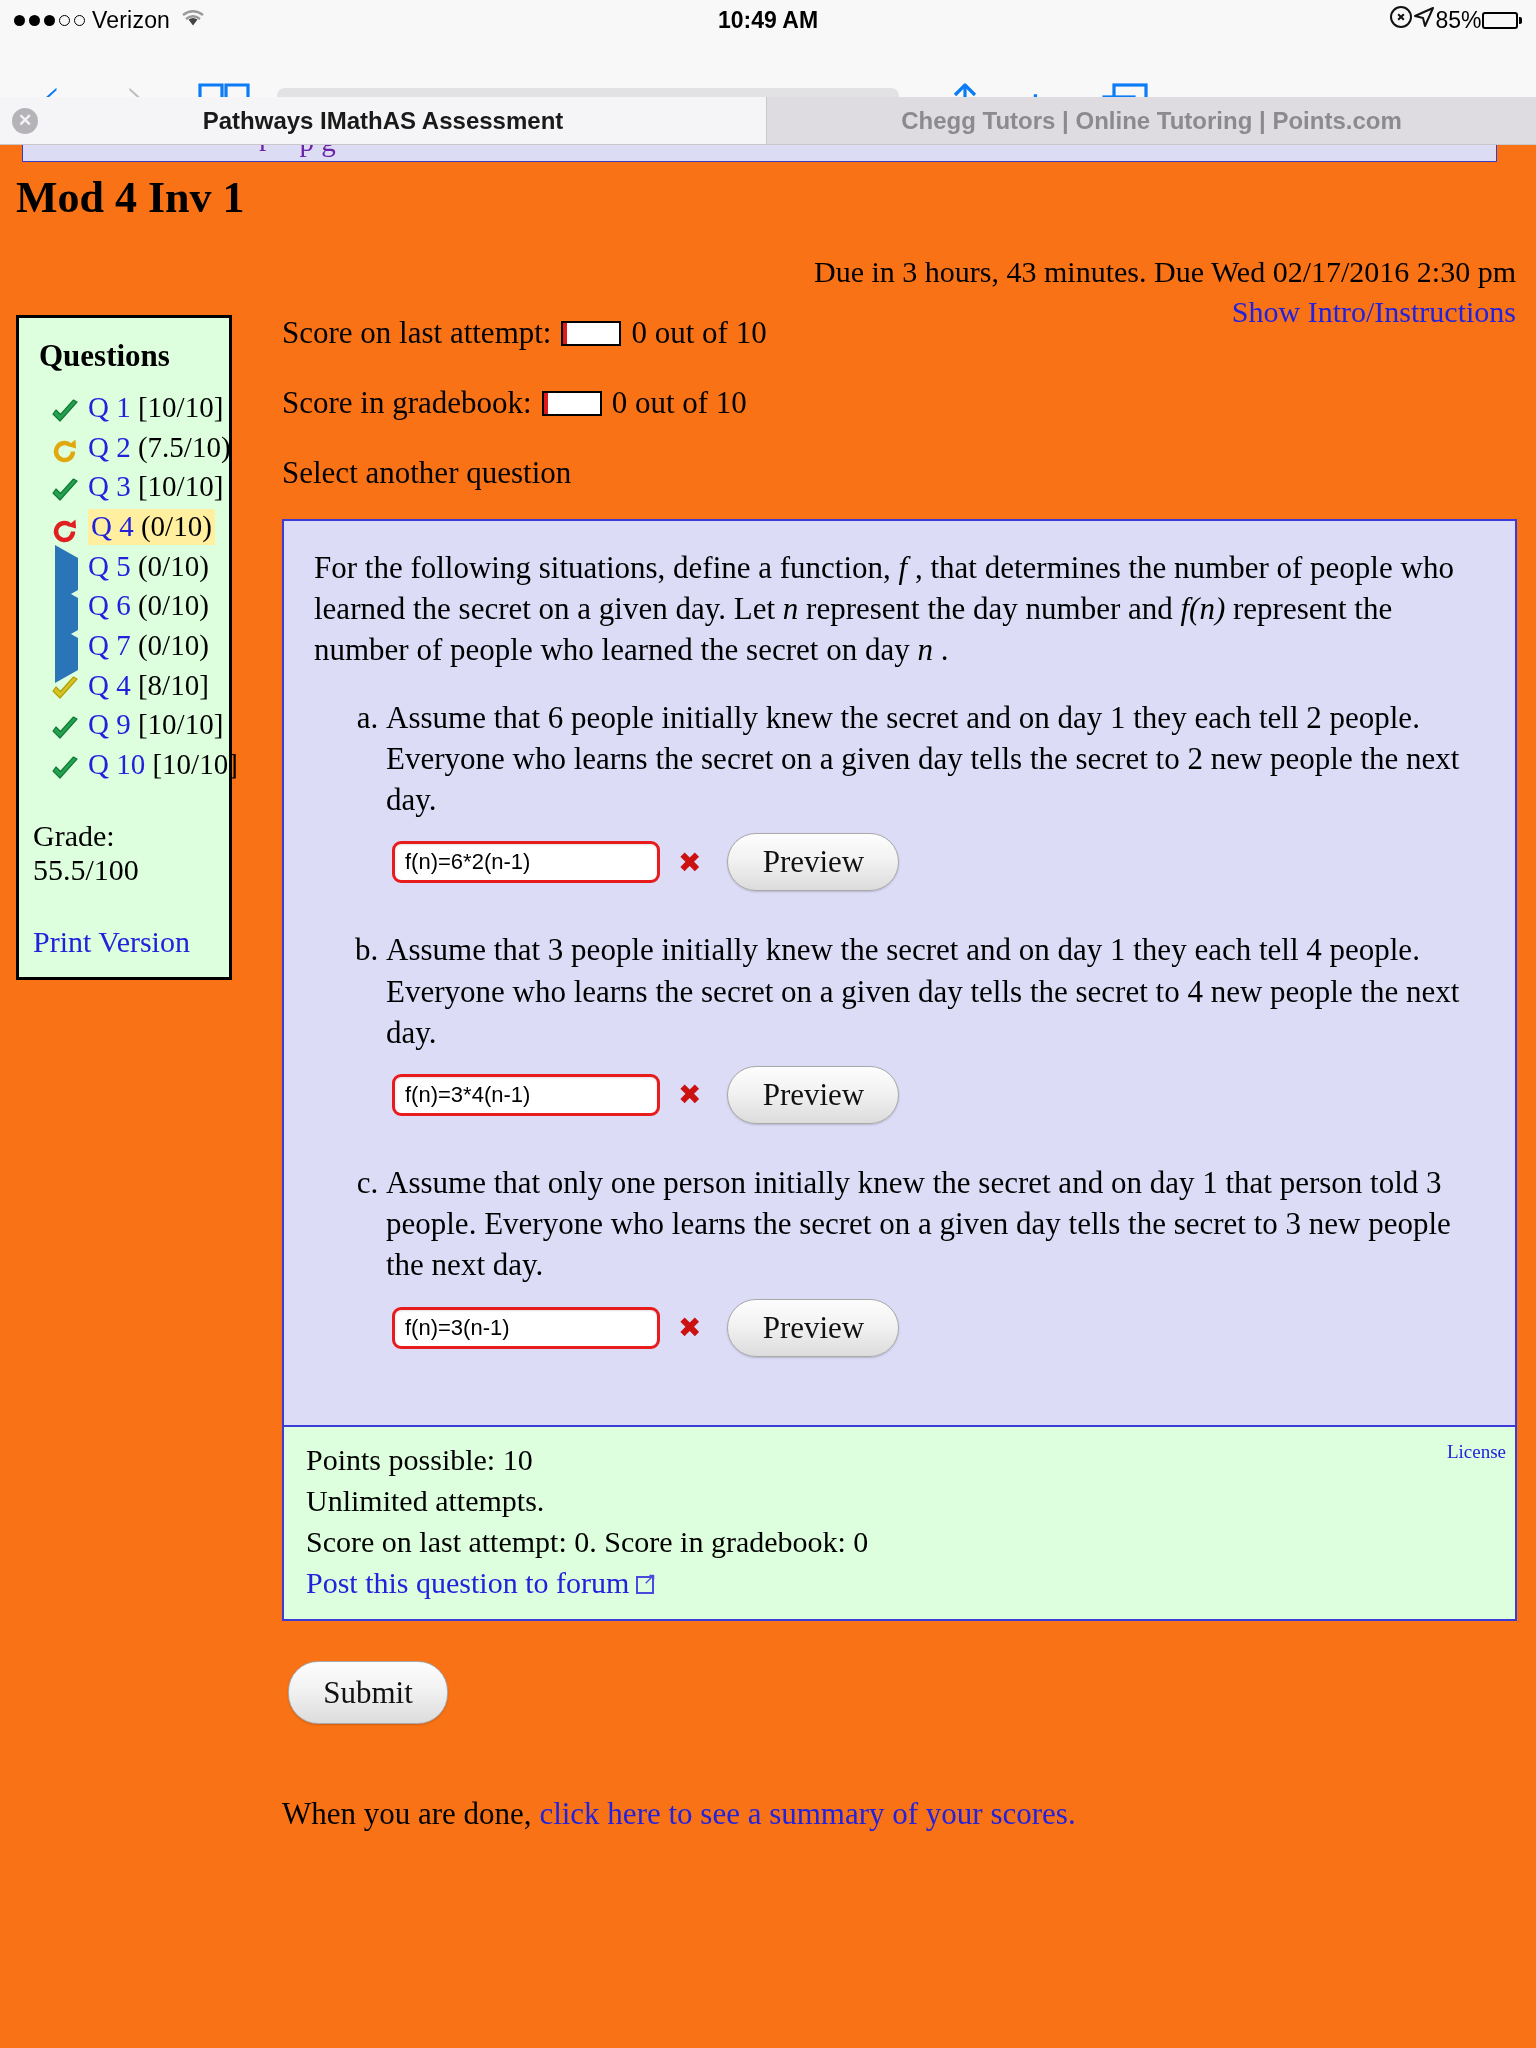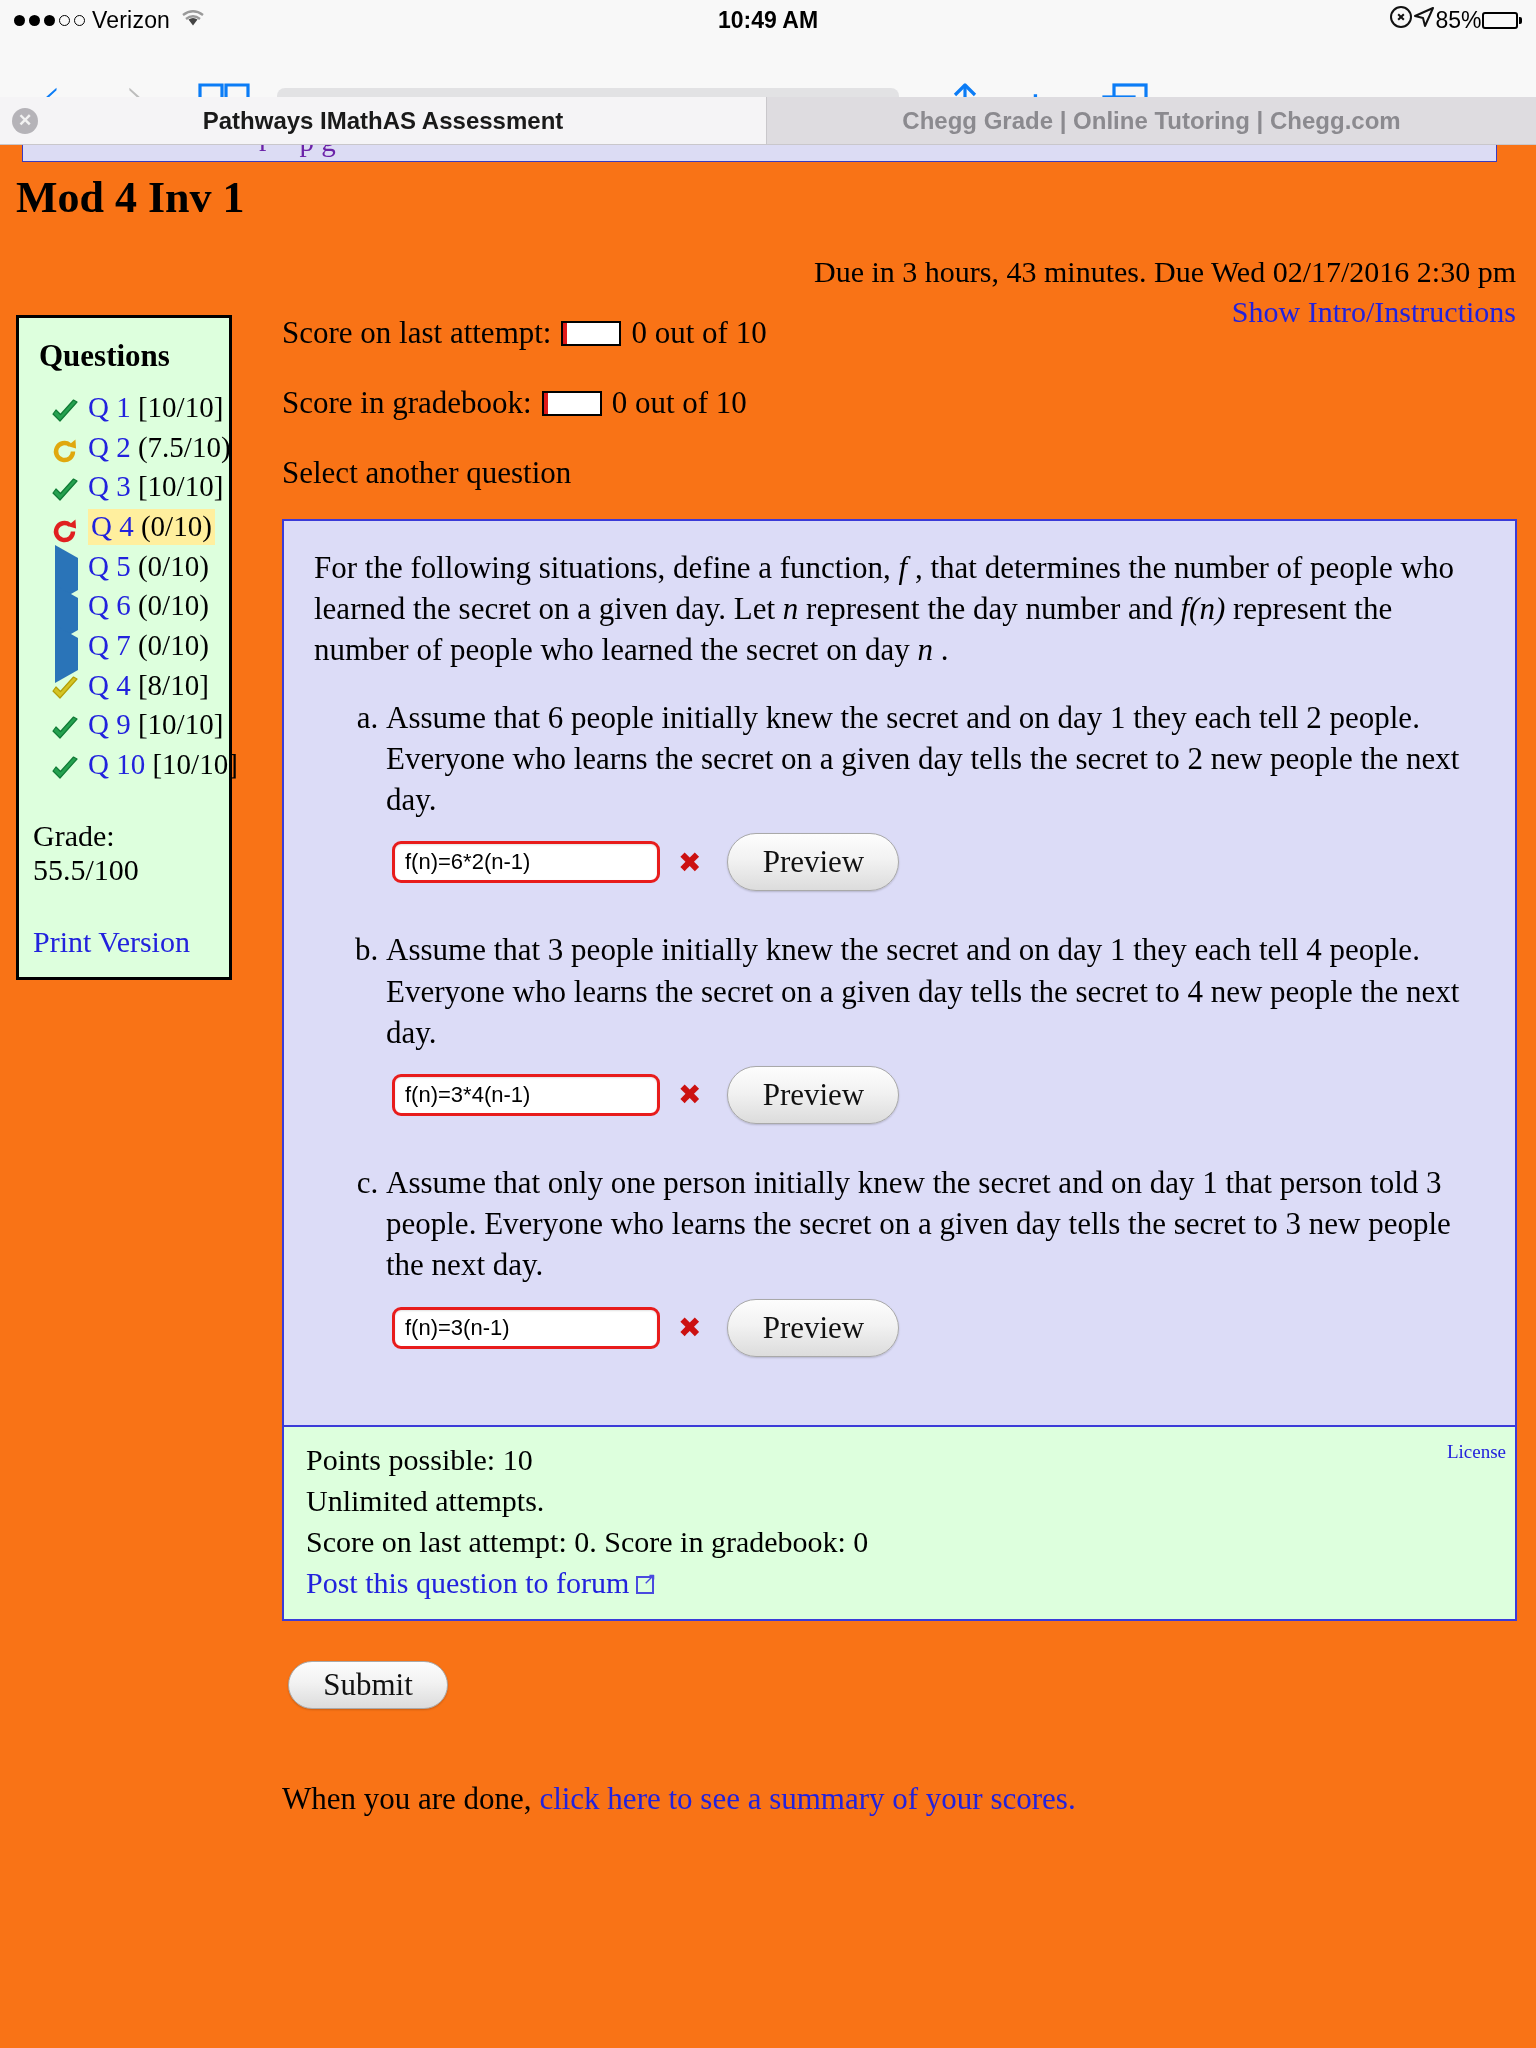--- a/index.html
+++ b/index.html
@@ -204,21 +204,21 @@
     font-family:Liberation Serif, serif;
     font-size:19px; color:#2222dd;
   }
   .forumlink{ color:#2222dd; }
   .extlink{ display:inline-block; width:19px; height:19px; position:relative; margin-left:7px; vertical-align:-1px;}
   .extlink:before{ content:""; position:absolute; left:0; bottom:0; width:14px; height:14px; border:2px solid #4a4adf;}
   .extlink:after{ content:"↗"; position:absolute; right:-1px; top:-7px; font-size:16px; color:#4a4adf; font-family:"DejaVu Sans", sans-serif;}
 
   .submitwrap{ margin-top:40px; margin-left:6px; }
   .sbtn{
-    min-width:160px; height:48px;
+    min-width:160px; height:63px;
     border:1px solid #a9a9a9; border-radius:30px;
     background:linear-gradient(to bottom,#fdfdfd 0%, #f2f2f2 45%, #dcdcdc 100%);
     font-family:"Liberation Serif", serif; font-size:31px; color:#111;
     box-shadow:0 1px 2px rgba(0,0,0,.18);
   }
   .donerow{ margin-top:72px; font-size:31px; }
   .donelink{ color:#2222dd; }
 </style>
 </head>
 <body>
@@ -301,21 +301,21 @@
     </svg>
   </span>
 </div>
 
 <div class="tabbar">
   <div class="tab active">
     <span class="tab-close">✕</span>
     <span>Pathways IMathAS Assessment</span>
   </div>
   <div class="tab inactive">
-    <span>Chegg Grade | Online Tutoring | Chegg.com</span>
+    <span>Chegg Tutors | Online Tutoring | Points.com</span>
   </div>
 </div>
 
 <div class="page">
 
   <div class="cutoff">
     <span class="cutoff-txt">r  =  p  g</span>
   </div>
 
   <div class="pg-title">Mod 4 Inv 1</div>

